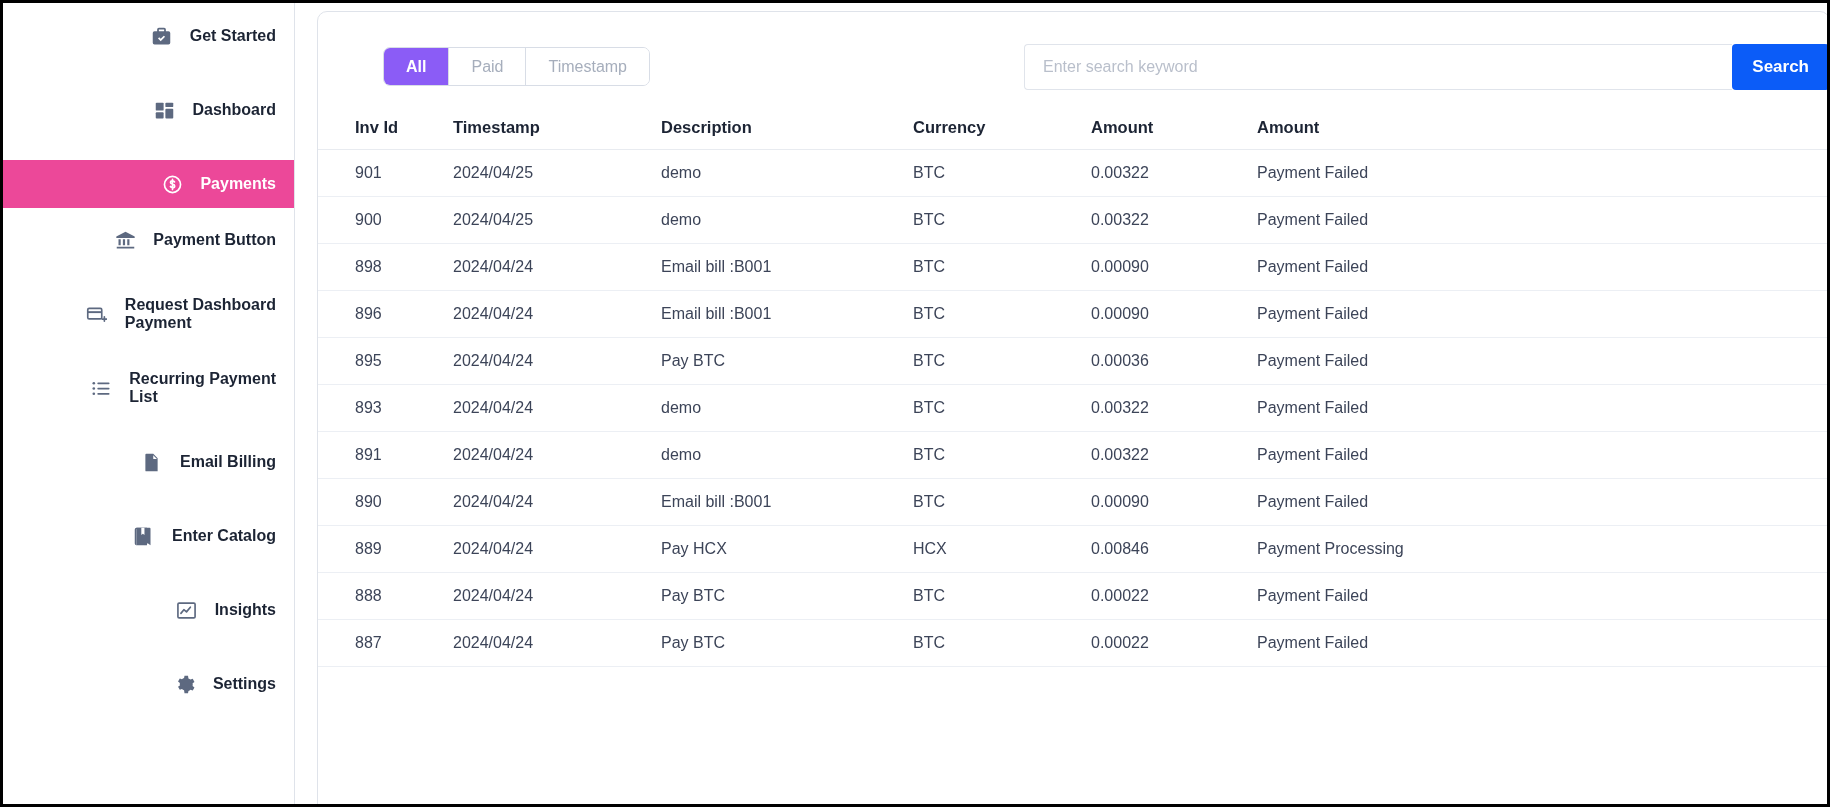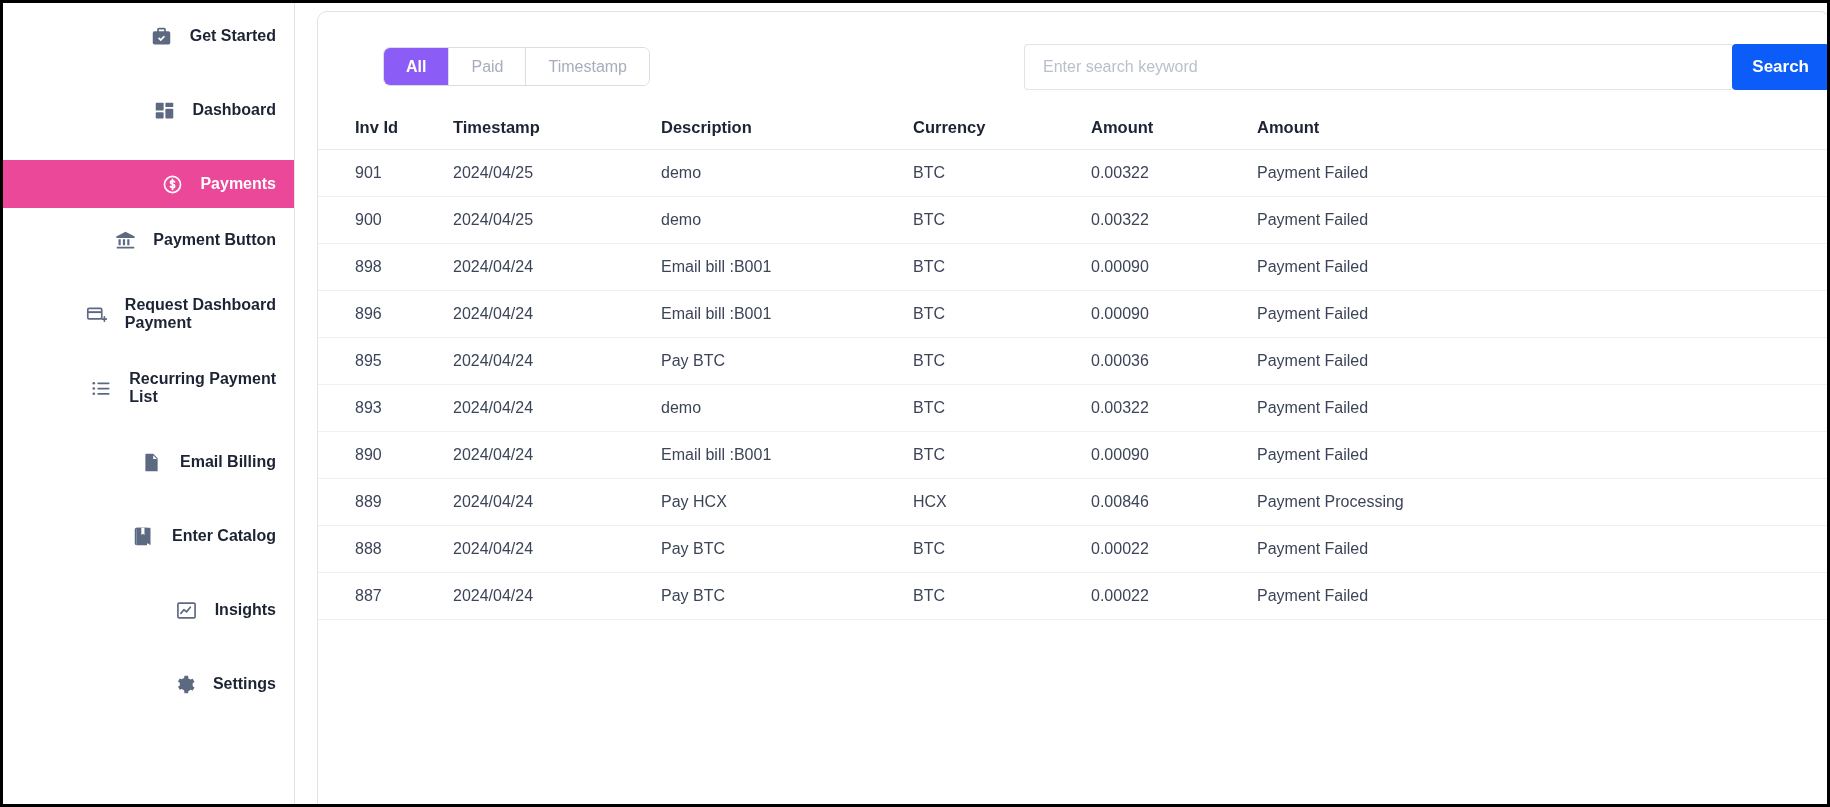--- a/index.html
+++ b/index.html
@@ -373,20 +373,28 @@
                 </tr>
                 <tr>
                   <td>893</td>
                   <td>2024/04/24</td>
                   <td>demo</td>
                   <td>BTC</td>
                   <td>0.00322</td>
                   <td class="status-failed">Payment Failed</td>
                 </tr>
                 <tr>
+                  <td>891</td>
+                  <td>2024/04/24</td>
+                  <td>demo</td>
+                  <td>BTC</td>
+                  <td>0.00322</td>
+                  <td class="status-failed">Payment Failed</td>
+                </tr>
+                <tr>
                   <td>890</td>
                   <td>2024/04/24</td>
                   <td>Email bill :B001</td>
                   <td>BTC</td>
                   <td>0.00090</td>
                   <td class="status-failed">Payment Failed</td>
                 </tr>
                 <tr>
                   <td>889</td>
                   <td>2024/04/24</td>

